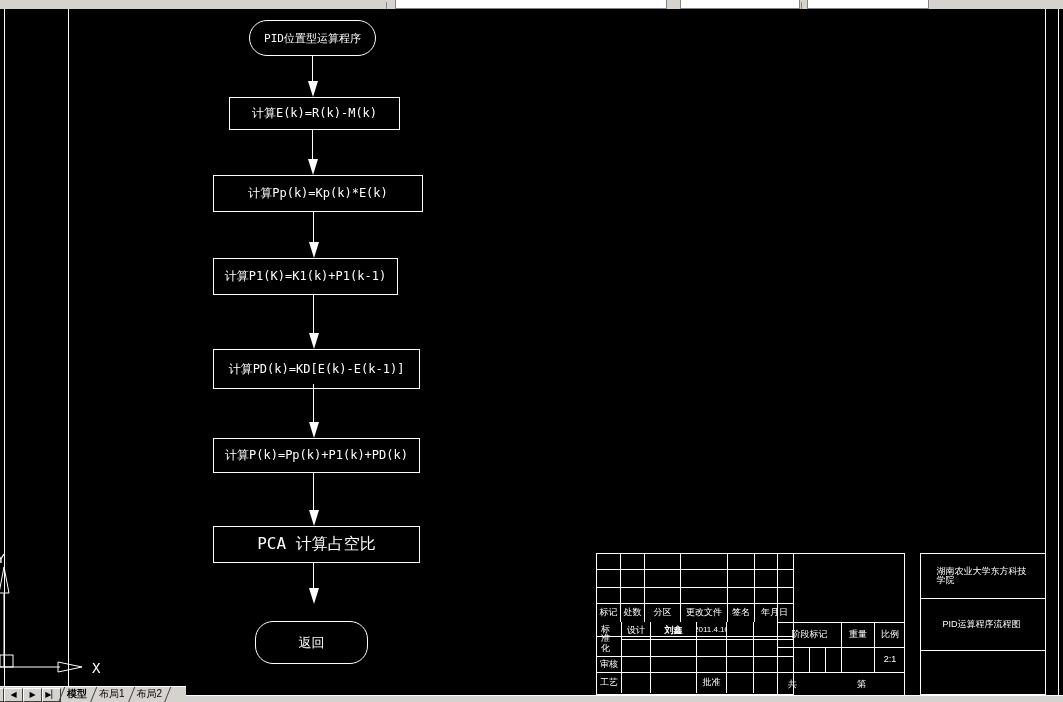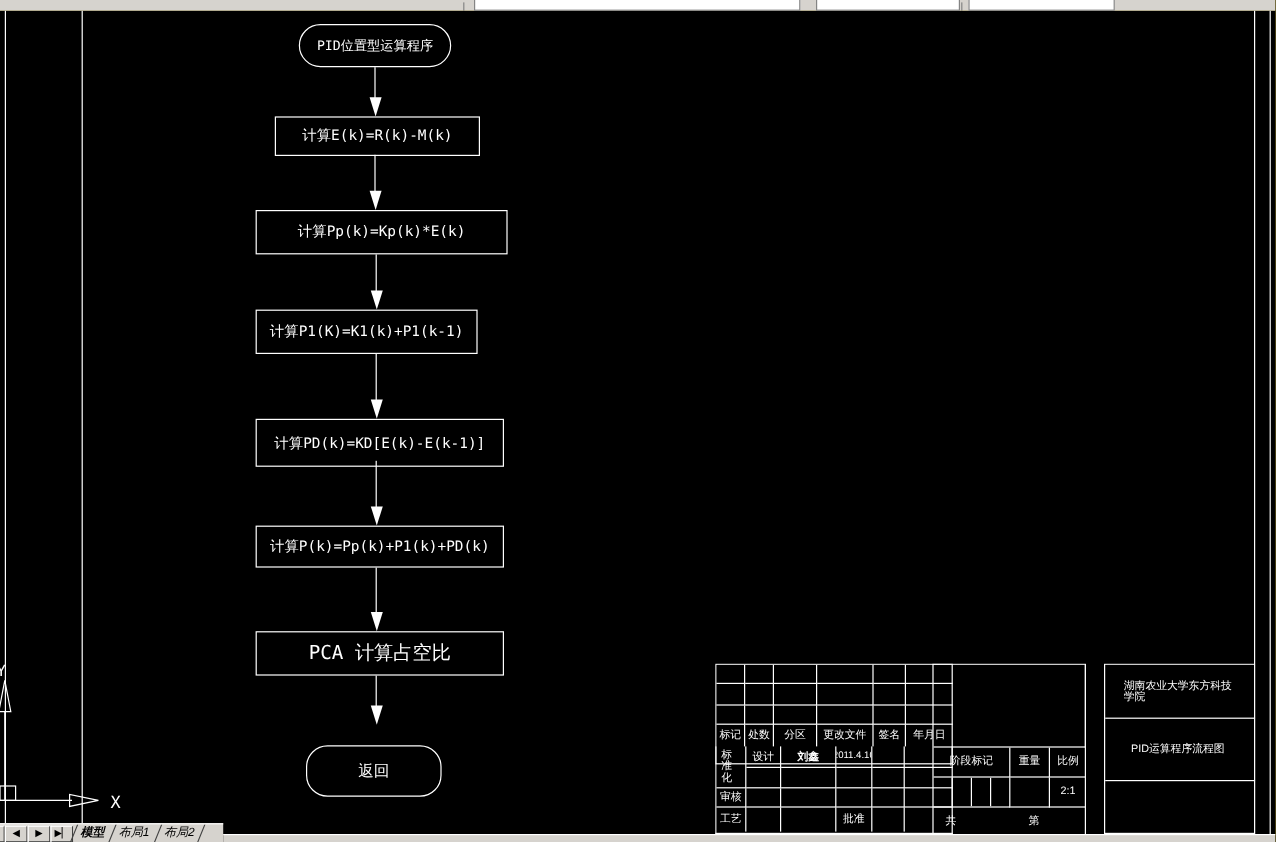--- a/index.html
+++ b/index.html
@@ -31,21 +31,21 @@
   .nb{border-bottom:none;}
   .nr{border-right:none;}
   .wrapcell{white-space:normal;}
   
   .tabbar{position:absolute;left:0;top:686px;width:186px;height:16px;background:#d6d3ce;
           border-top:1px solid #fff;z-index:5;display:flex;align-items:stretch;overflow:hidden;}
   .navbtn{width:19px;height:14px;margin-top:1px;background:#d6d3ce;border:1px solid;
           border-color:#fff #404040 #404040 #fff;font-size:8px;color:#000;display:flex;
           align-items:center;justify-content:center;padding:0;line-height:1;}
   .navbtn.clip{width:5px;margin-left:-1px;}
-  .tab{padding:1px 6px 4px 6px;font-size:10px;color:#000;position:relative;display:flex;align-items:center;font-style:italic;}
+  .tab{padding:1px 6px 4px 6px;font-size:10px;color:#000;position:relative;display:flex;align-items:center;}
   .tab .sep{position:absolute;left:0;top:0;bottom:0;width:1px;background:#404040;transform:skewX(-22deg);}
   .tab.active{font-weight:bold;background:#d6d3ce;}
   
   .hstrip{position:absolute;left:186px;top:695px;width:877px;height:7px;background:#d6d3ce;
           border-top:1px solid #fff;z-index:4;}
 </style>
 </head>
 <body>
 
 <div class="screen">

